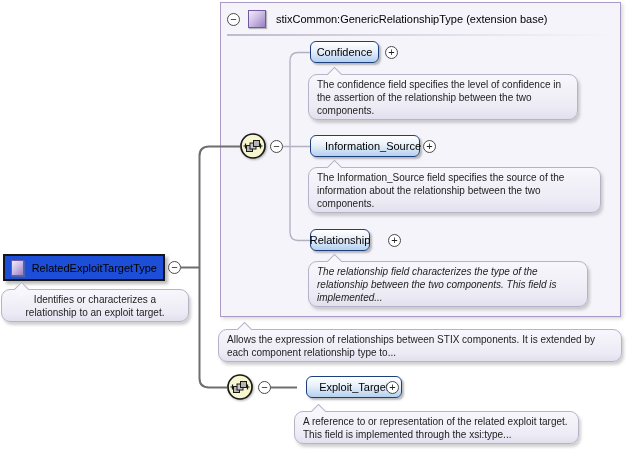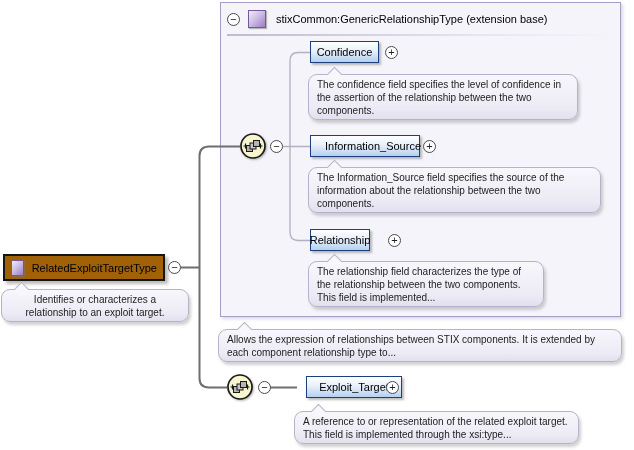--- a/index.html
+++ b/index.html
@@ -33,31 +33,31 @@
   .sqicon {
     width:18px; height:18px; box-sizing:border-box; margin-left:8px;
     background:linear-gradient(135deg,#f0ebf9 0%,#cdbfe6 45%,#9a7ec3 100%);
     border:1px solid #73589f; box-shadow:1px 1px 1px rgba(120,120,120,.5);
   }
   .sqicon.small { width:16px; height:16px; margin:0; }
 
   
   .el {
     position:absolute; height:22px; box-sizing:border-box; z-index:3;
-    border:1px solid #1e3f7e; border-radius:0;
+    border:1px solid #1e3f7e; border-radius:6px;
     background:linear-gradient(180deg,#ffffff 0%,#e8f0fa 45%,#b4d0ef 100%);
     box-shadow:2px 2px 2px rgba(120,120,120,.5);
     display:flex; align-items:center; justify-content:center;
     font-size:11px; cursor:pointer;
   }
 
   
   .rootbox {
     position:absolute; left:3px; top:254px; width:162px; height:27px;
-    box-sizing:border-box; background:#a16207; border:2px solid #161616;
+    box-sizing:border-box; background:#1d4ed8; border:2px solid #161616;
     box-shadow:3px 3px 3px rgba(120,120,120,.5);
     display:flex; align-items:center; gap:8px; padding:0 6px;
     font-size:11px; z-index:3; cursor:pointer;
   }
 
   
   .bubble {
     position:absolute; box-sizing:border-box; z-index:3;
     background:linear-gradient(180deg,#f8f7fc 0%,#eceaf4 75%,#e3e0ee 100%);
     border:1px solid #b6b2c8; border-radius:9px;
@@ -119,21 +119,21 @@
   <div class="el" style="left:310px; top:41px; width:69px;">Confidence</div>
   <div class="toggle" style="left:385px; top:46px;">+</div>
   <div class="bubble" style="left:308px; top:74px; width:270px; --tx:20px;">The confidence field specifies the level of confidence in the assertion of the relationship between the two components.</div>
 
   <div class="el" style="left:310px; top:135px; width:110px;padding-left:16px;">Information_Source</div>
   <div class="toggle" style="left:423px; top:140px;">+</div>
   <div class="bubble" style="left:308px; top:167px; width:293px; --tx:20px;">The Information_Source field specifies the source of the information about the relationship between the two components.</div>
 
   <div class="el" style="left:310px; top:229px; width:60px;">Relationship</div>
   <div class="toggle" style="left:388px; top:234px;">+</div>
-  <div class="bubble" style="left:308px; top:261px; width:236px; --tx:20px;">The relationship field characterizes the type of the relationship between the two components. This field is implemented...</div>
+  <div class="bubble" style="left:308px; top:261px; width:280px;font-style:italic; --tx:20px;">The relationship field characterizes the type of the relationship between the two components. This field is implemented...</div>
 
   <div class="bubble" style="left:218px; top:329px; width:404px; --tx:20px;">Allows the expression of relationships between STIX components. It is extended by each component relationship type to...</div>
 
   <svg class="seq" style="left:226px; top:373px;" viewBox="0 0 28 28">
     <circle cx="14" cy="14" r="12" fill="#f7f6cf" stroke="#1a1a1a" stroke-width="1.7"></circle>
     <path d="M4.5 14 H23.5 M6.5 11.5 V16.5 M21.5 11.5 V16.5" stroke="#1a1a1a" stroke-width="1.2" fill="none"></path>
     <rect x="7.5" y="13.5" width="6" height="6" fill="#b5b5b5" stroke="#1a1a1a" stroke-width="1"></rect>
     <rect x="11" y="11" width="6" height="6" fill="#c8c8c8" stroke="#1a1a1a" stroke-width="1"></rect>
     <rect x="14.5" y="8.5" width="6" height="6" fill="#b5b5b5" stroke="#1a1a1a" stroke-width="1"></rect>
   </svg>

